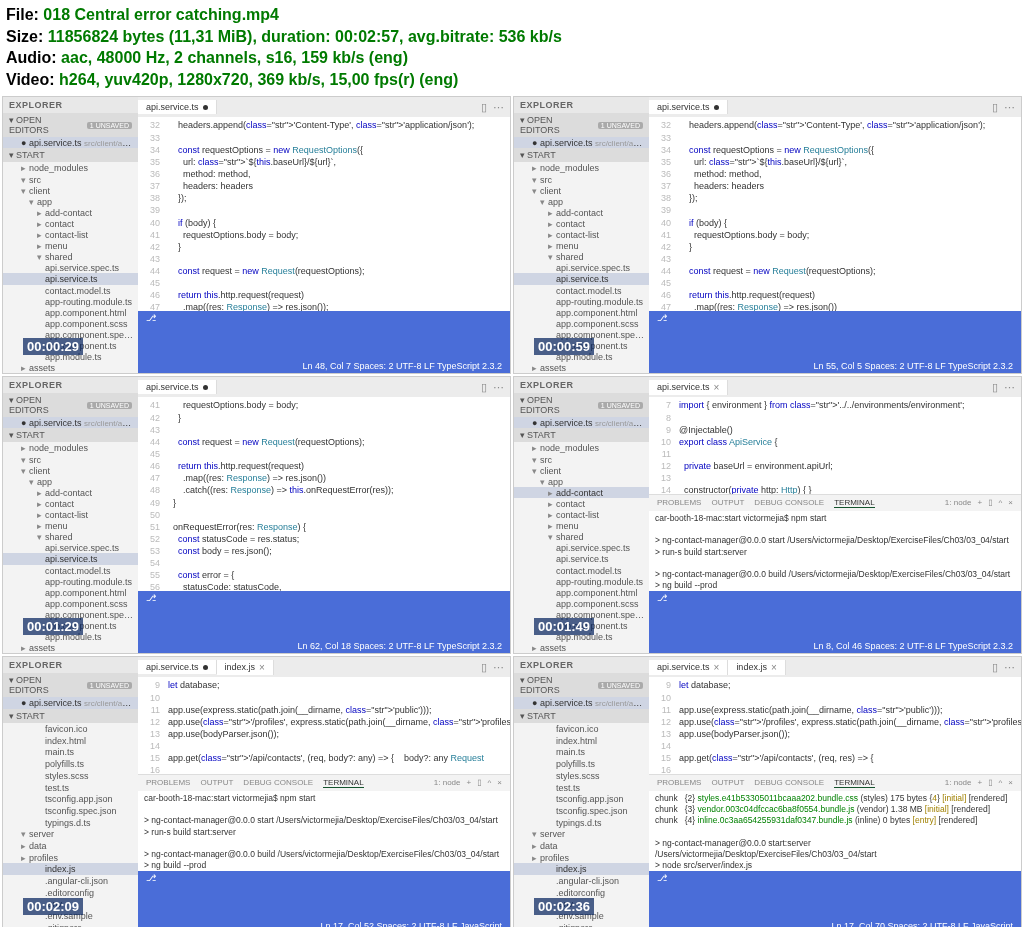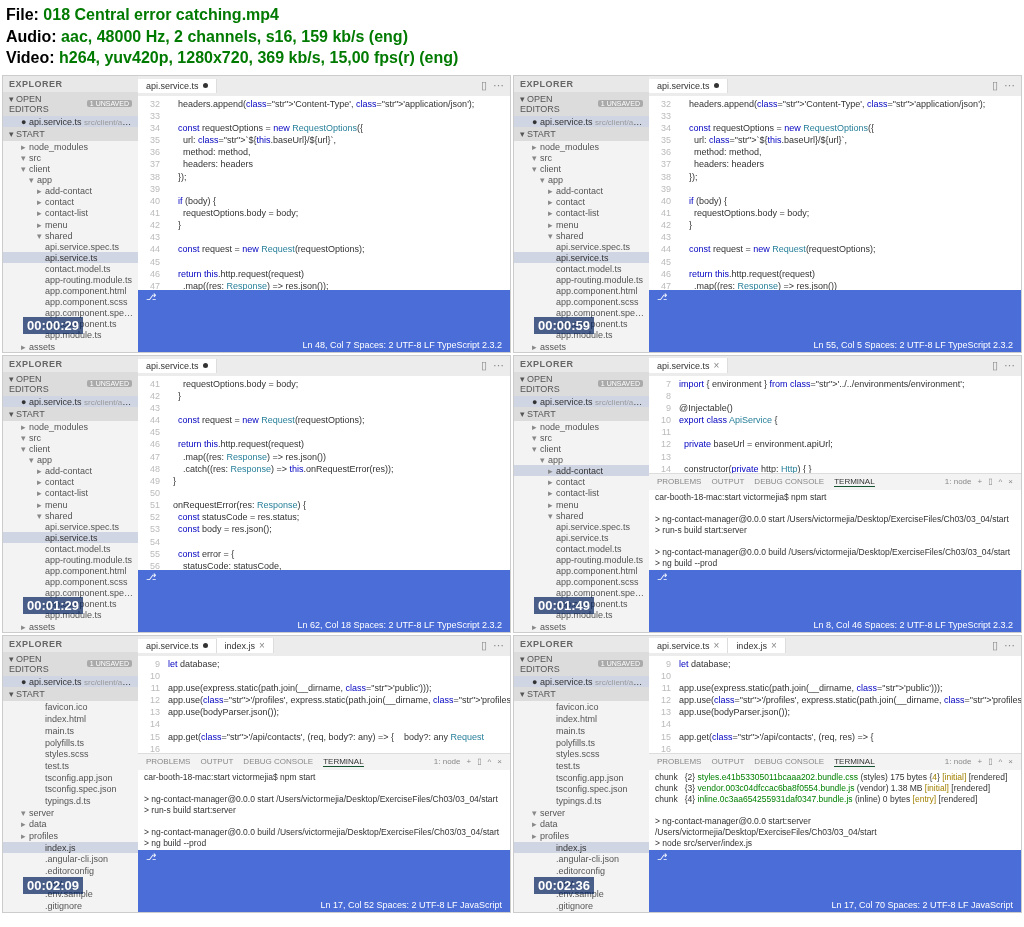--- a/index.html
+++ b/index.html
@@ -40,20 +40,21 @@
 .cls { color: #267f99; }
 .num { color: #098658; }
 .grn { color: #008000; }
 .ylw { color: #a08000; }
 </style>
 </head>
 <body>
 
 <div class="header-info">
   <div><span class="label">File:</span> <span class="val">018 Central error catching.mp4</span></div>
+  <div><span class="label">Size:</span> <span class="val">11856824 bytes (11,31 MiB), duration: 00:02:57, avg.bitrate: 536 kb/s</span></div>
   <div><span class="label">Audio:</span> <span class="val">aac, 48000 Hz, 2 channels, s16, 159 kb/s (eng)</span></div>
   <div><span class="label">Video:</span> <span class="val">h264, yuv420p, 1280x720, 369 kb/s, 15,00 fps(r) (eng)</span></div>
 </div>
 
 <div class="grid" id="grid">
   <div class="panel">
     <div class="sidebar">
       <div class="sidebar-hdr">EXPLORER</div>
       <div class="sidebar-section">
           <span>▾ OPEN EDITORS</span>

